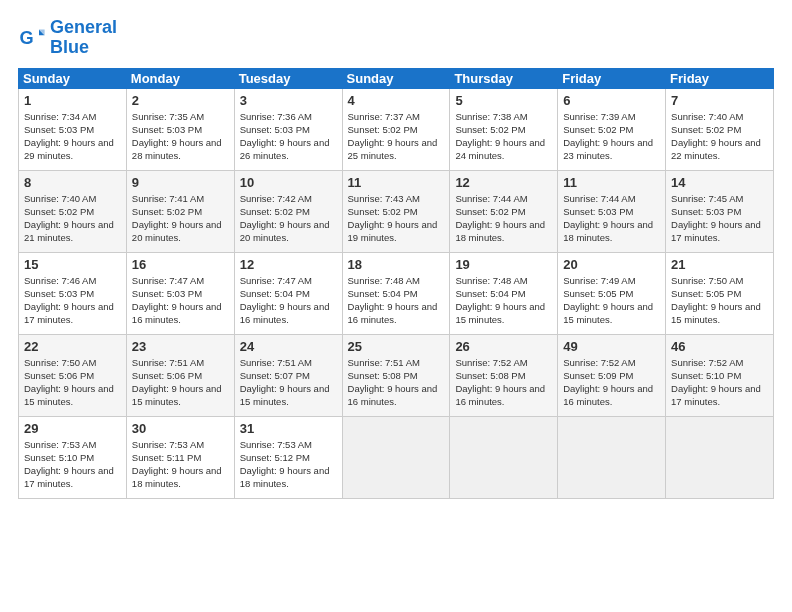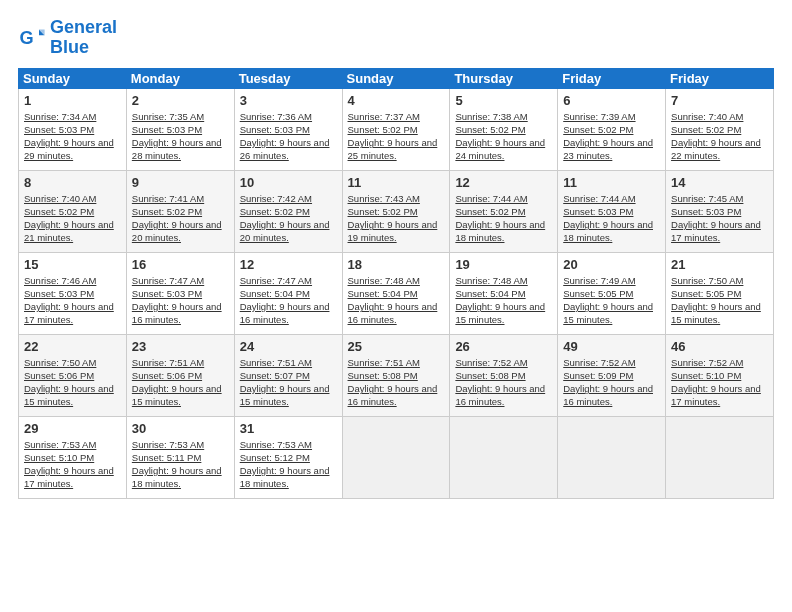--- a/index.html
+++ b/index.html
@@ -80,21 +80,20 @@
       font-size: 13px;
       font-weight: bold;
       color: #333;
       display: block;
       margin-bottom: 2px;
     }
     .day-info {
       font-size: 9.5px;
       line-height: 1.4;
       color: #333;
-      text-decoration: underline;
     }
     td.empty {
       background: #f0f0f0 !important;
     }
   </style>
 </head>
 <body>
 
 <div class="page">
   <div class="header">

